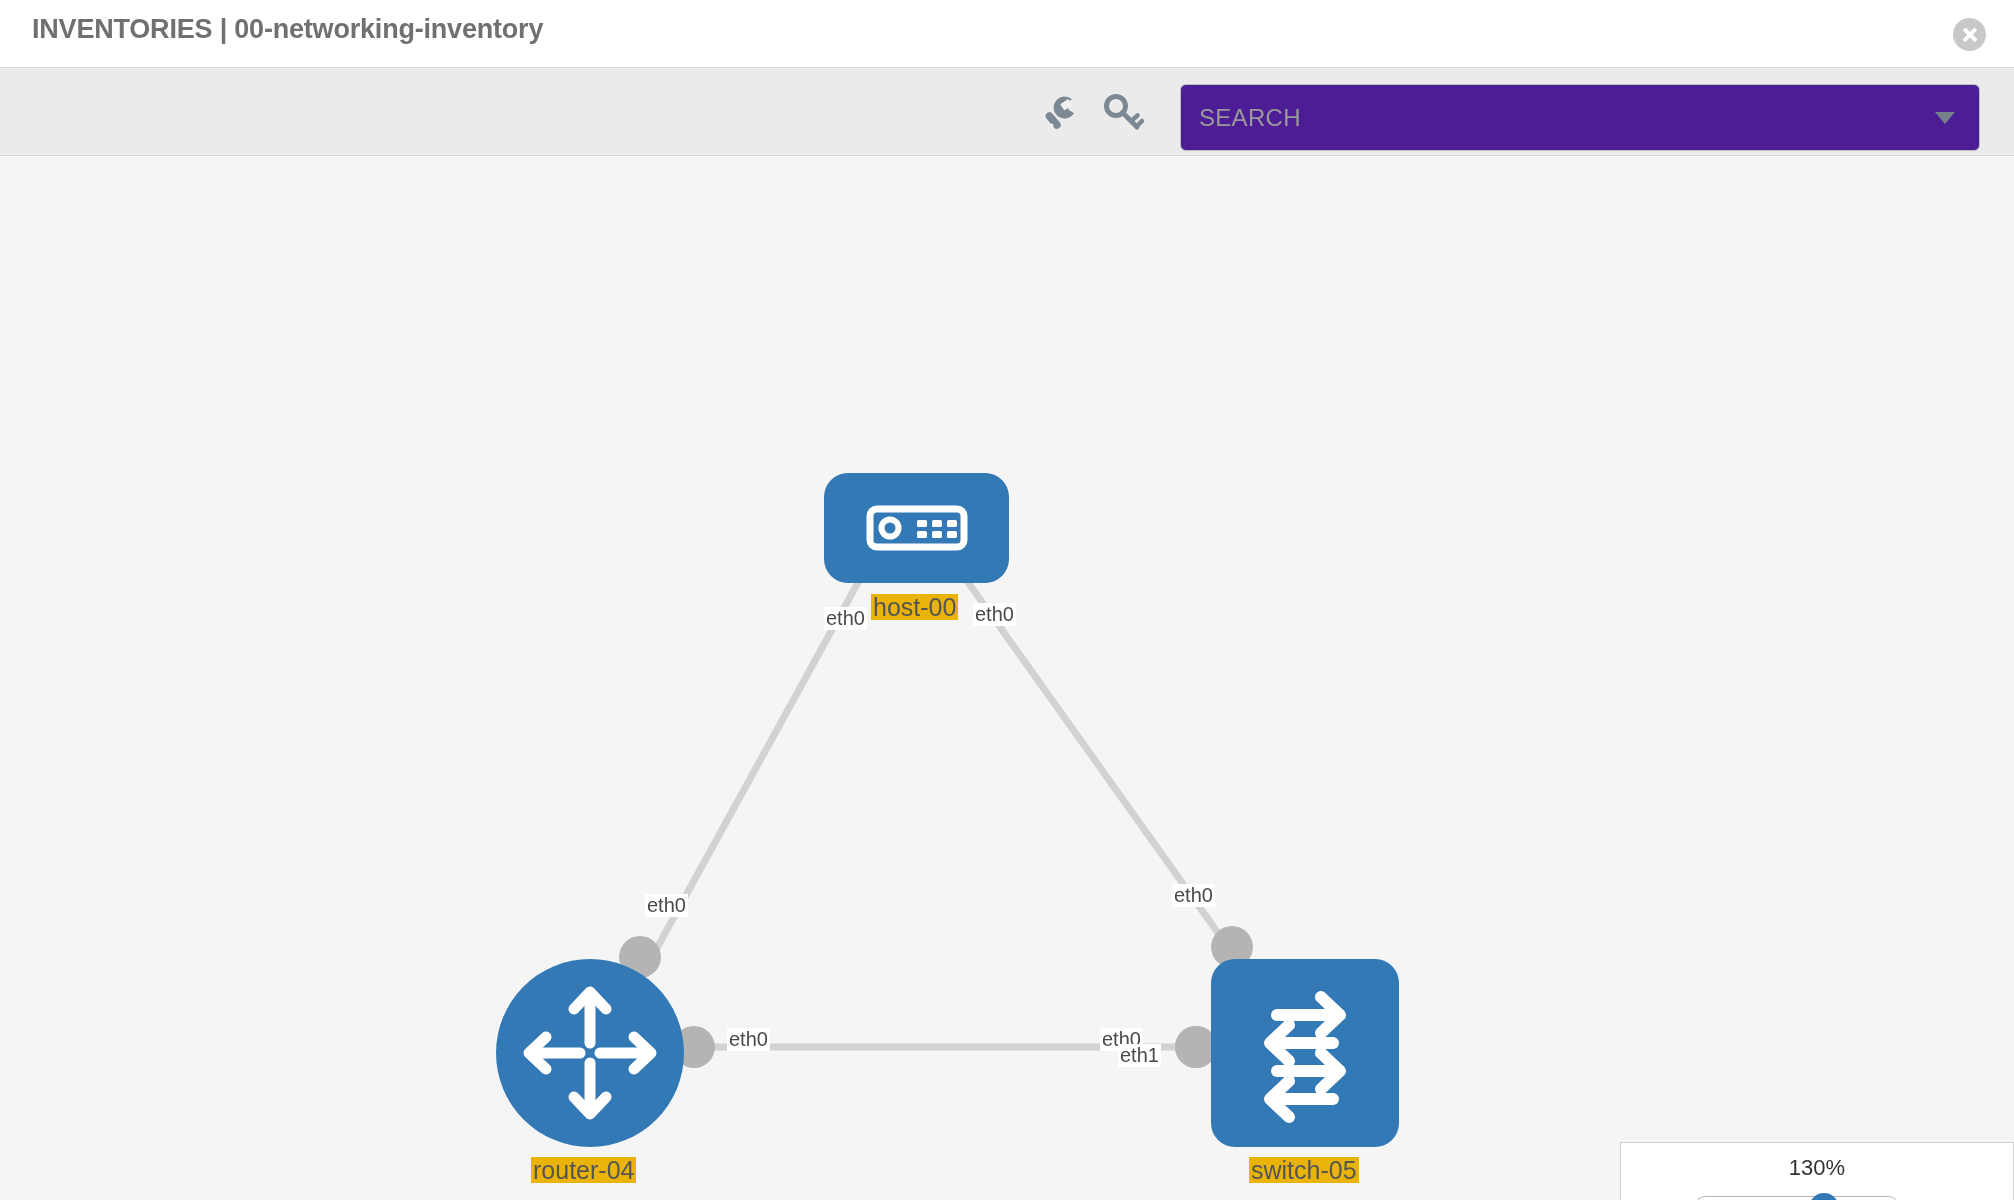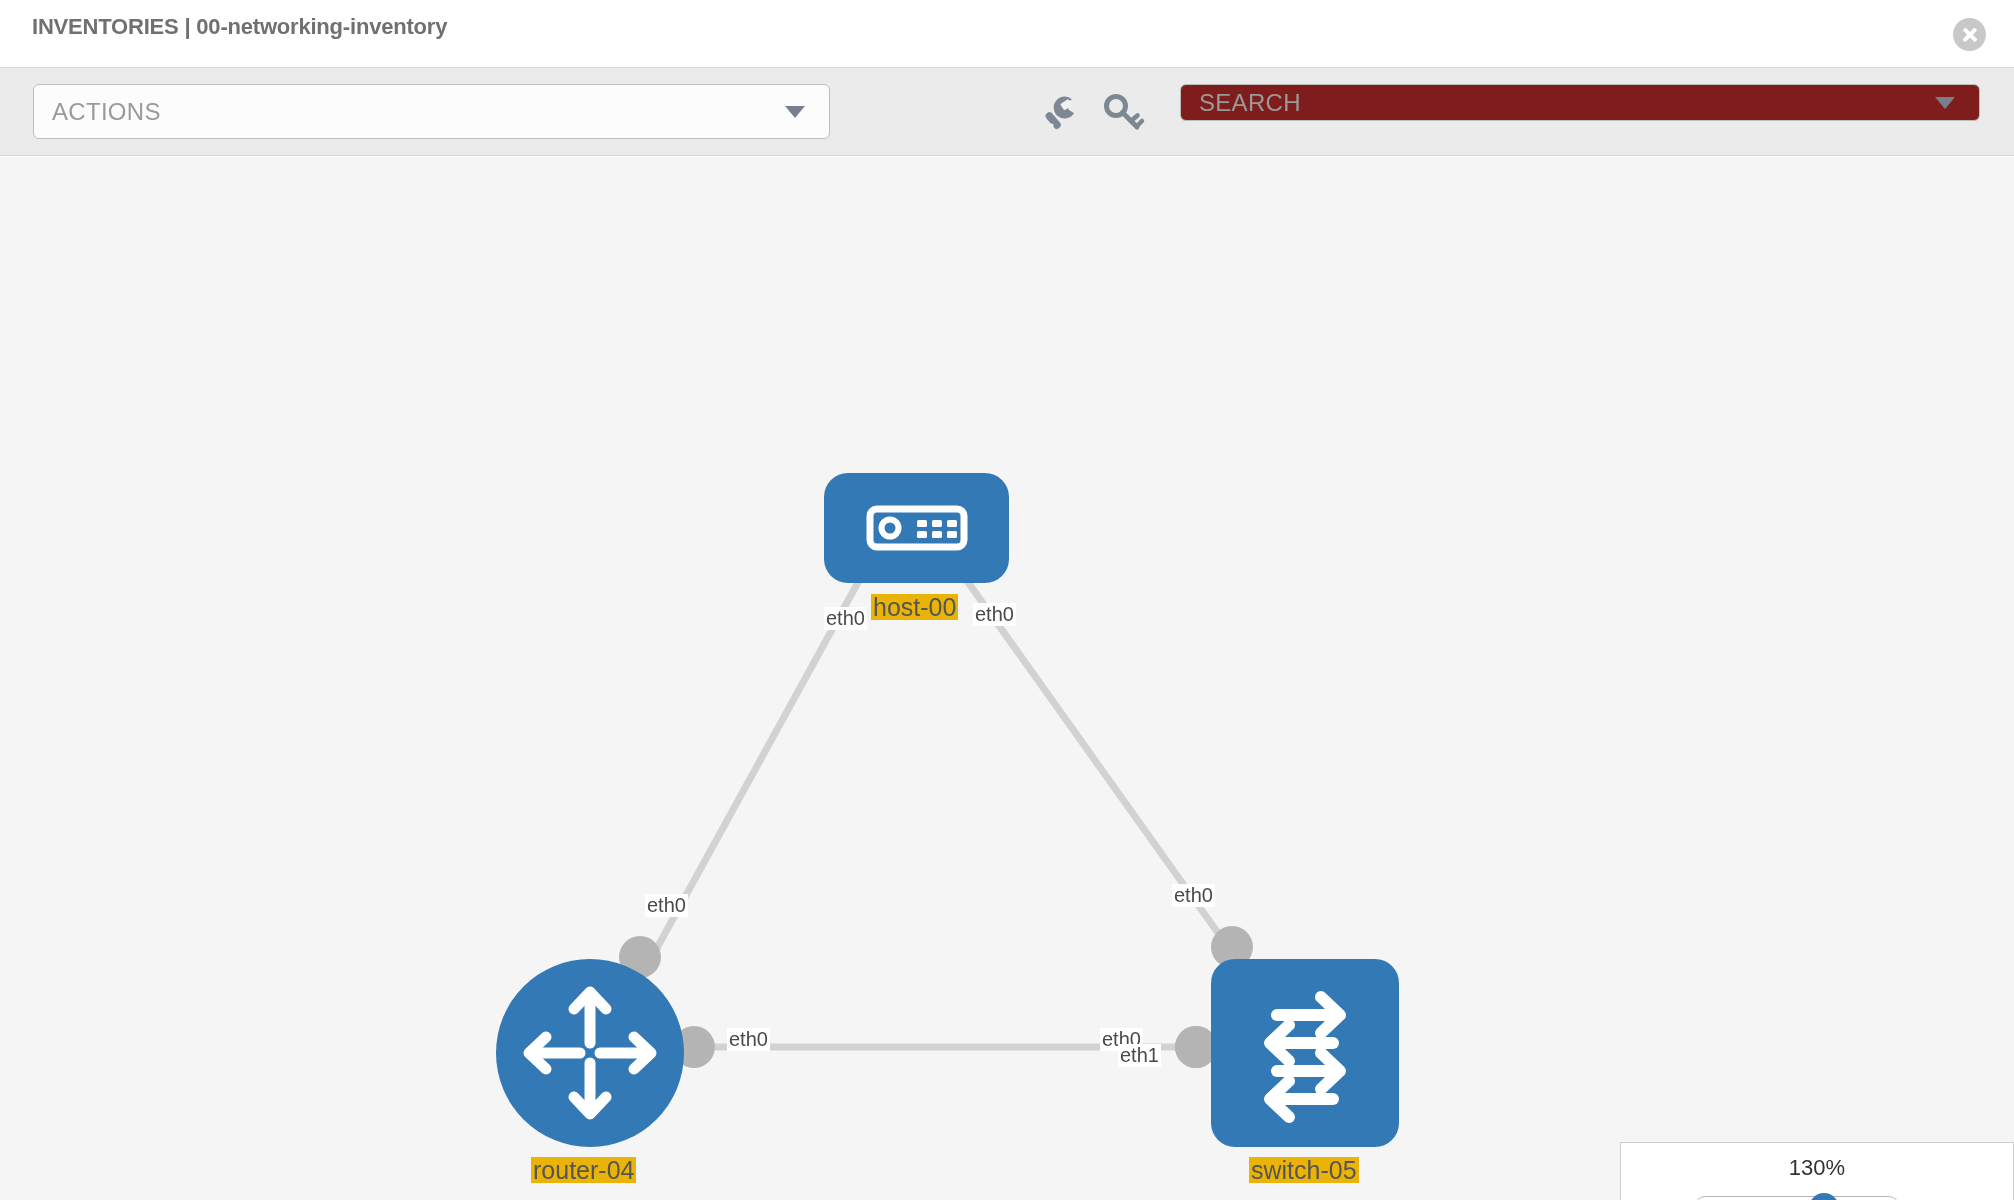--- a/index.html
+++ b/index.html
@@ -22,21 +22,21 @@
   .header {
     position: absolute;
     left: 0; top: 0;
     width: 2014px; height: 68px;
     background: #ffffff;
     border-bottom: 1px solid #d7d7d7;
   }
   .header-title {
     position: absolute;
     left: 32px; top: 14px;
-    font-size: 22px;
+    font-size: 27px;
     font-weight: bold;
     color: #707070;
     letter-spacing: -0.2px;
     white-space: nowrap;
   }
   .close-btn {
     position: absolute;
     right: 28px; top: 18px;
     width: 33px; height: 33px;
     border-radius: 50%;
@@ -100,22 +100,22 @@
     width: 44px; height: 44px;
     cursor: pointer;
   }
   .icon-btn.wrench { left: 0px; }
   .icon-btn.key { left: 62px; }
   .icon-btn svg { display: block; }
 
   .search-box {
     position: absolute;
     left: 1180px; top: 16px;
-    width: 800px; height: 37px;
-    background: #7f1d1d;
+    width: 800px; height: 67px;
+    background: #4c1d95;
     border: 1px solid #bdbdbd;
     border-radius: 6px;
     cursor: text;
   }
   .search-box .label {
     position: absolute;
     left: 18px; top: 50%;
     transform: translateY(-50%);
     font-size: 24px;
     color: #9a9a9a;
@@ -241,24 +241,20 @@
   <div class="header">
     <div class="header-title">INVENTORIES | 00-networking-inventory</div>
     <div class="close-btn">
       <div class="bar b1"></div>
       <div class="bar b2"></div>
     </div>
   </div>
 
   <div class="toolbar">
 
-    <div class="actions-select">
-      <div class="label">ACTIONS</div>
-      <div class="caret"></div>
-    </div>
 
     <div class="tool-icons">
       <div class="icon-btn wrench">
         <svg width="44" height="44" viewBox="0 0 44 44">
           <path d="M30.5 7.5 a11 11 0 1 0 4.8 13.2 l-6.3 -2.6 -3.2 -7.6 z" fill="#7c8894" transform="rotate(12 22 16)"></path>
           <path d="M26.5 8.0 l-6.0 6.0 a1 1 0 0 0 0 1.4 l3.8 3.8 a1 1 0 0 0 1.4 0 l6.0 -6.0 z" fill="#f0f0f0" transform="rotate(12 22 16)"></path>
           <rect x="9" y="21" width="7.6" height="19" rx="3.6" fill="#7c8894" transform="rotate(-40 13 30)"></rect>
           <circle cx="11.5" cy="35.5" r="2" fill="#f0f0f0"></circle>
         </svg>
       </div>

